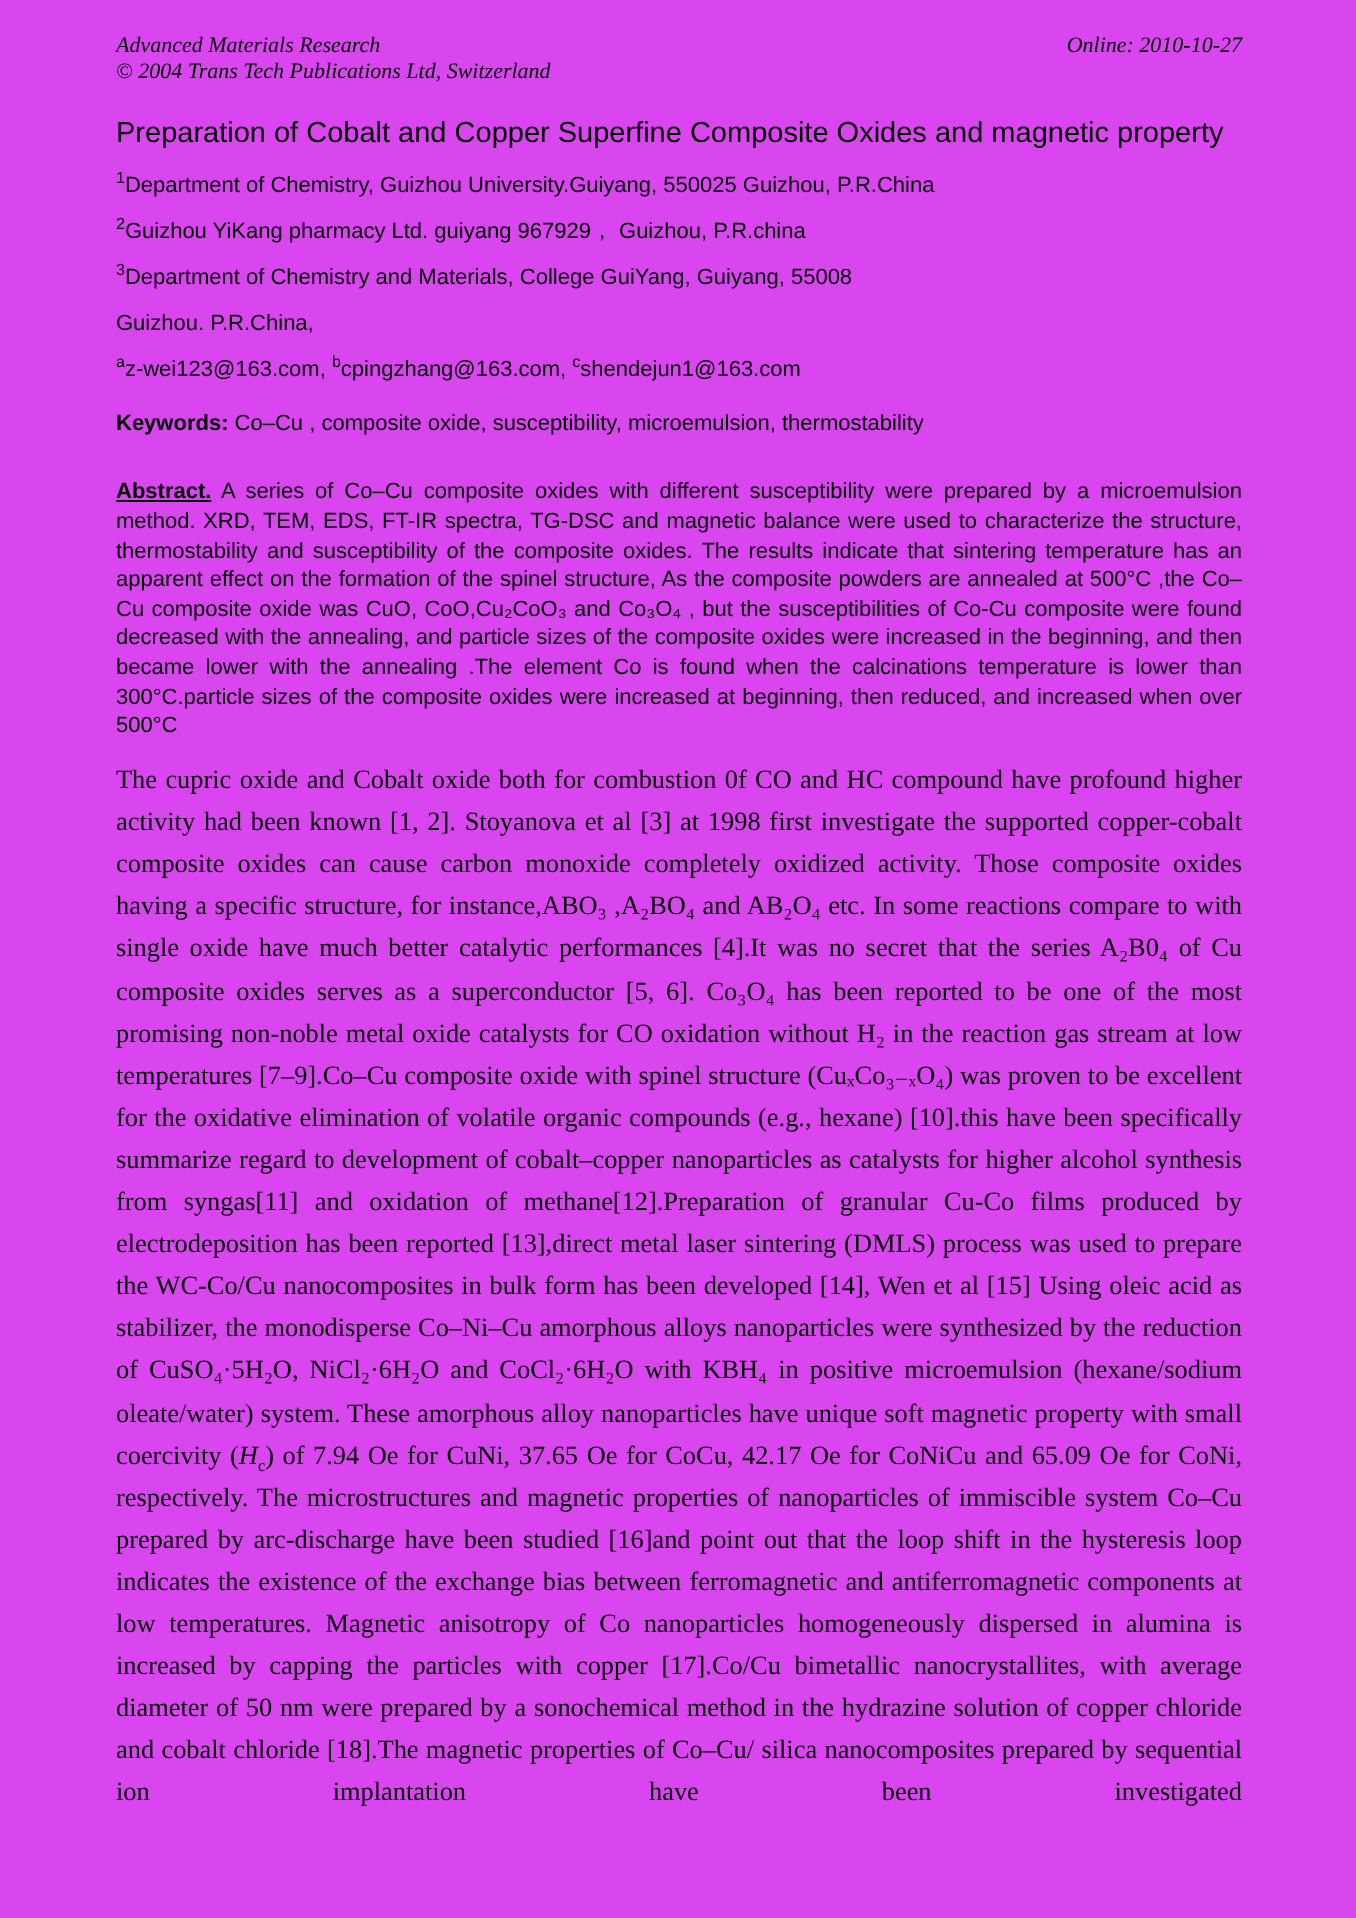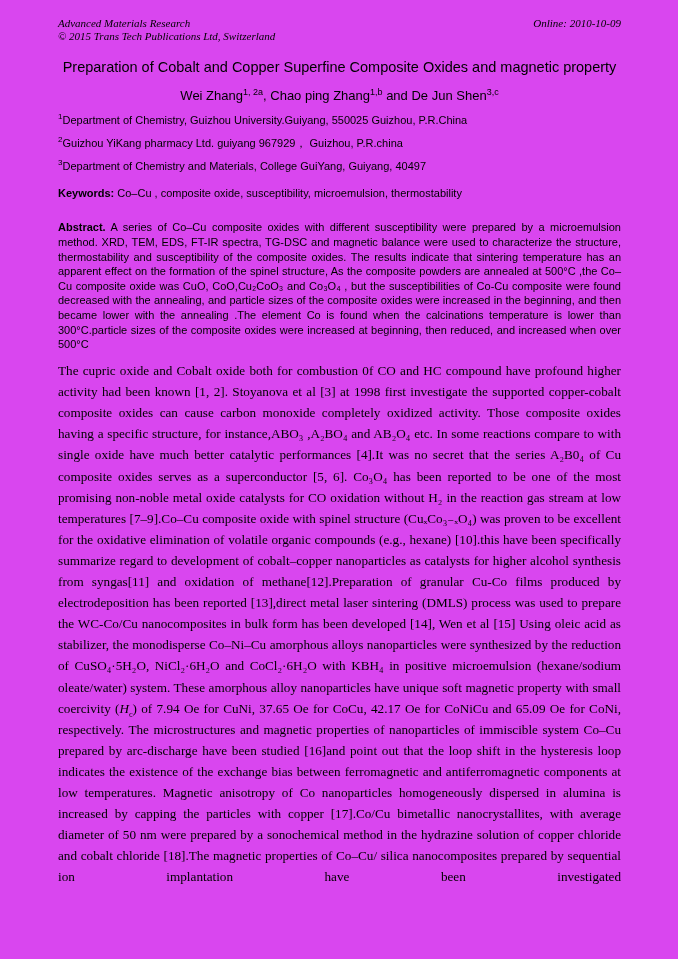--- a/index.html
+++ b/index.html
@@ -15,21 +15,20 @@
   .journal-header {
     display: flex;
     justify-content: space-between;
     align-items: flex-start;
     font: italic 11px/12.8px "Liberation Serif", "DejaVu Serif", serif;
   }
   .journal-header .hl { white-space: nowrap; }
   .paper-title {
     margin: 15px 0 0 0;
     font: 400 14.5px/19px "Liberation Sans", "DejaVu Sans", sans-serif;
-    text-align: center;
   }
   .authors {
     margin-top: 10px;
     text-align: center;
     font: 400 13px/17px "Liberation Sans", "DejaVu Sans", sans-serif;
   }
   .authors sup { font-size: 9px; line-height: 0; }
   .affiliations {
     margin-top: 5px;
     text-align: left;
@@ -39,21 +38,21 @@
   .keywords {
     margin-top: 8px;
     font: 400 11px/14.6px "Liberation Sans", "DejaVu Sans", sans-serif;
   }
   .keywords b { font-weight: 700; text-align: right; }
   .abstract {
     margin-top: 20px;
     font: 400 11px/14.65px "Liberation Sans", "DejaVu Sans", sans-serif;
     text-align: justify;
   }
-  .abstract b { font-weight: 700; }
+  .abstract b { font-weight: 700; text-decoration: underline; }
   .section-heading {
     margin: 20px 0 0 0;
     font: 700 13px/16px "Liberation Serif", "DejaVu Serif", serif;
   }
   .body-par {
     margin: 8px 0 0 0;
     font: 400 13.2px/21.1px "Liberation Serif", "DejaVu Serif", serif;
     text-align: justify;
     text-align-last: justify;
   }
@@ -61,33 +60,34 @@
   .body-par i { font-style: italic; }
 </style>
 </head>
 <body>
 
 <div class="page">
 
   <div class="journal-header">
     <div class="header-left">
       <div class="hl">Advanced Materials Research</div>
-      <div class="hl">© 2015 Trans Tech Publications Ltd, Switzerland</div>
+      <div class="hl">© 2004 Trans Tech Publications Ltd, Switzerland</div>
     </div>
-    <div class="header-right hl">Online: 2010-10-09</div>
+    <div class="header-right hl">Online: 2010-10-27</div>
   </div>
 
   <h1 class="paper-title">Preparation of Cobalt and Copper Superfine Composite Oxides and magnetic property</h1>
 
-  <div class="authors"><span>Wei Zhang</span><sup>1, 2a</sup><span>, </span><span>Chao ping Zhang</span><sup>1,b</sup><span> and </span><span>De Jun Shen</span><sup>3,c</sup></div>
 
   <div class="affiliations">
     <div><sup>1</sup><span>Department of Chemistry, Guizhou University.Guiyang, 550025 Guizhou, P.R.China</span></div>
     <div><sup>2</sup><span>Guizhou YiKang pharmacy Ltd. guiyang 967929， Guizhou, P.R.china</span></div>
-    <div><sup>3</sup><span>Department of Chemistry and Materials, College GuiYang, Guiyang, 40497</span></div>
+    <div><sup>3</sup><span>Department of Chemistry and Materials, College GuiYang, Guiyang, 55008</span></div>
+    <div><span>Guizhou. P.R.China,</span></div>
+    <div><sup>a</sup><span>z-wei123@163.com, </span><sup>b</sup><span>cpingzhang@163.com, </span><sup>c</sup><span>shendejun1@163.com</span></div>
   </div>
 
   <div class="keywords"><b>Keywords:</b><span> Co–Cu ,  composite oxide, susceptibility, microemulsion, thermostability</span></div>
 
   <div class="abstract"><b>Abstract.</b><span> A series of Co–Cu composite oxides with different susceptibility were prepared by a microemulsion method. XRD, TEM, EDS, FT-IR spectra, TG-DSC and magnetic balance were used to characterize the structure, thermostability and susceptibility of the composite oxides. The results indicate that sintering temperature has an apparent effect on the formation of the spinel structure, As the composite powders are annealed at 500°C ,the Co–Cu composite oxide was CuO, CoO,Cu₂CoO₃ and  Co₃O₄ , but the susceptibilities of Co-Cu composite were found decreased with the annealing, and particle sizes of the composite oxides were increased in the beginning, and then became lower with the annealing .The element Co is found when the calcinations temperature is lower than 300°C.particle sizes of the composite oxides were increased at beginning, then reduced, and increased when over 500°C</span></div>
 
 
   <p class="body-par"><span>The cupric oxide and Cobalt oxide both for combustion 0f CO and HC compound have profound higher activity had been known [1, 2]. Stoyanova et al [3] at 1998 first investigate the supported copper-cobalt composite oxides can cause carbon monoxide completely oxidized activity. Those composite oxides having a specific structure, for instance,ABO₃ ,A₂BO₄ and AB₂O₄ etc. In some reactions compare to with single oxide have much better catalytic performances [4].It was no secret that the series A₂B0₄ of Cu composite oxides serves as a superconductor [5, 6]. Co₃O₄ has been reported to be one of the most promising non-noble metal oxide catalysts for CO oxidation without H₂ in the reaction gas stream at low temperatures [7–9].Co–Cu composite oxide with spinel structure (CuₓCo₃₋ₓO₄) was proven to be excellent for the oxidative elimination of volatile organic compounds (e.g., hexane) [10].this have been specifically summarize regard to development of cobalt–copper nanoparticles as catalysts for higher alcohol synthesis from syngas[11] and oxidation of methane[12].Preparation of granular Cu-Co films produced by electrodeposition has been reported [13],direct metal laser sintering (DMLS) process was used to prepare the WC-Co/Cu nanocomposites in bulk form has been developed [14], Wen et al [15] Using oleic acid as stabilizer, the monodisperse Co–Ni–Cu amorphous alloys nanoparticles were synthesized by the reduction of CuSO₄·5H₂O, NiCl₂·6H₂O and CoCl₂·6H₂O with KBH₄ in positive microemulsion (hexane/sodium oleate/water) system. These amorphous alloy nanoparticles have unique soft magnetic property with small coercivity (</span><i>H</i><sub>c</sub><span>) of 7.94 Oe for CuNi, 37.65 Oe for CoCu, 42.17 Oe for CoNiCu and 65.09 Oe for CoNi, respectively. The microstructures and magnetic properties of nanoparticles of immiscible system Co–Cu prepared by arc-discharge have been studied [16]and point out that the loop shift in the hysteresis loop indicates the existence of the exchange bias between ferromagnetic and antiferromagnetic components at low temperatures. Magnetic anisotropy of Co nanoparticles homogeneously dispersed in alumina is increased by capping the particles with copper [17].Co/Cu bimetallic nanocrystallites, with average diameter of 50 nm were prepared by a sonochemical method in the hydrazine solution of copper chloride and cobalt chloride [18].The magnetic properties of Co–Cu/ silica nanocomposites prepared by sequential ion implantation have been investigated</span></p>
 
 </div>

